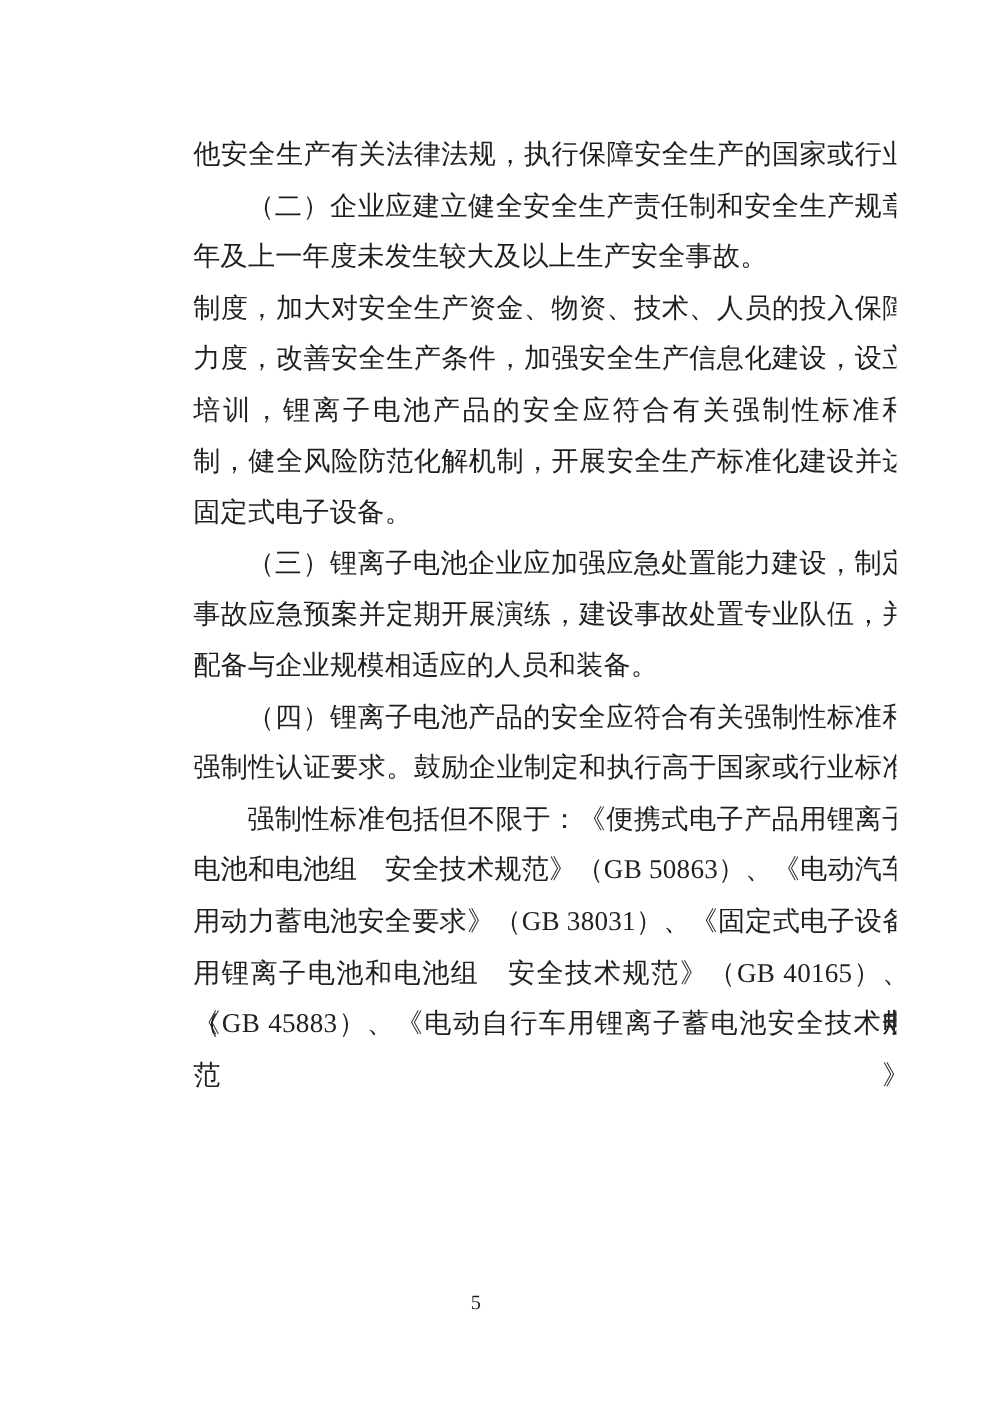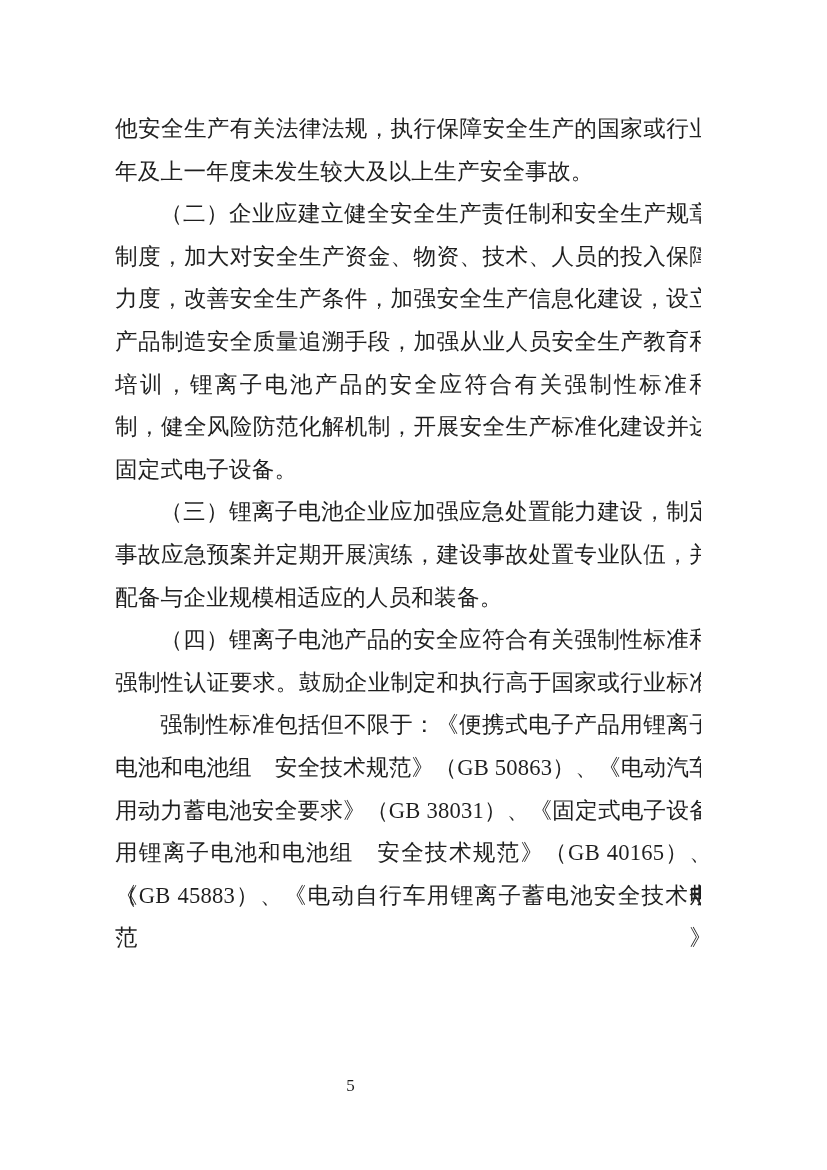--- a/index.html
+++ b/index.html
@@ -8,20 +8,21 @@
     background: #ffffff;
   }
   .page {
     position: relative;
     width: 701px;
     height: 1170px;
     background: var(--page-bg, #ffffff);
     font-family: "Liberation Serif", "DejaVu Serif", serif;
     color: var(--text-color, #1f1f1f);
     overflow: hidden;
+    margin-left: 46px;
   }
   .text-block {
     position: absolute;
     left: 115px;
     top: 108px;
     width: 597px;
   }
   .line {
     height: 42.6px;
     line-height: 42.6px;
@@ -47,25 +48,24 @@
     line-height: 20px;
     color: var(--text-color, #1f1f1f);
   }
 </style>
 </head>
 <body>
 
 <div class="page">
   <div class="text-block">
     <div class="line">他安全生产有关法律法规，执行保障安全生产的国家或行业</div>
+    <div class="line indent">（二）企业应建立健全安全生产责任制和安全生产规章</div>
     <div class="line short">年及上一年度未发生较大及以上生产安全事故。</div>
-    <div class="line indent">（二）企业应建立健全安全生产责任制和安全生产规章</div>
     <div class="line">制度，加大对安全生产资金、物资、技术、人员的投入保障</div>
     <div class="line">力度，改善安全生产条件，加强安全生产信息化建设，设立</div>
-    <div class="line">产品制造安全质量追溯手段，加强从业人员安全生产教育和</div>
     <div class="line">培训，锂离子电池产品的安全应符合有关强制性标准和</div>
     <div class="line">制，健全风险防范化解机制，开展安全生产标准化建设并达</div>
     <div class="line short">固定式电子设备。</div>
     <div class="line indent">（三）锂离子电池企业应加强应急处置能力建设，制定</div>
     <div class="line">事故应急预案并定期开展演练，建设事故处置专业队伍，并</div>
     <div class="line short">配备与企业规模相适应的人员和装备。</div>
     <div class="line indent">（四）锂离子电池产品的安全应符合有关强制性标准和</div>
     <div class="line">强制性认证要求。鼓励企业制定和执行高于国家或行业标准</div>
     <div class="line indent">强制性标准包括但不限于：《便携式电子产品用锂离子</div>
     <div class="line">电池和电池组　安全技术规范》（GB 50863）、《电动汽车</div>

